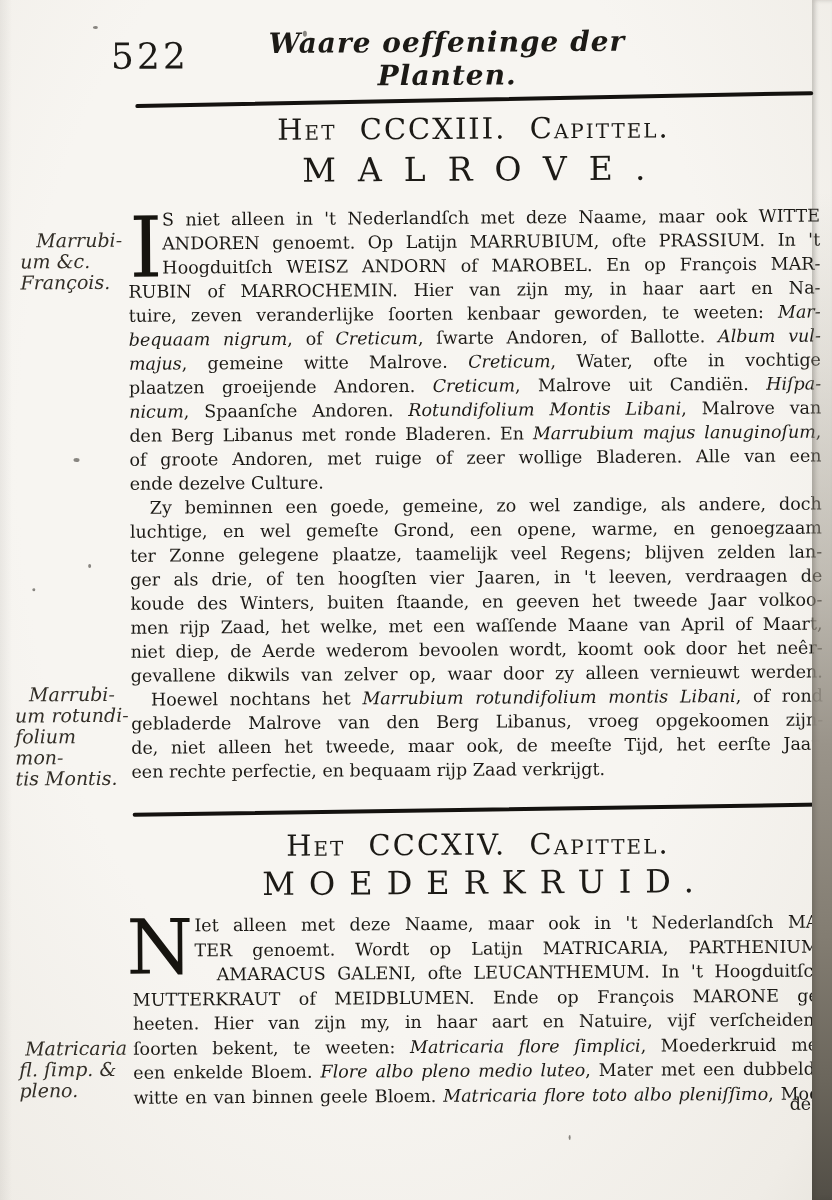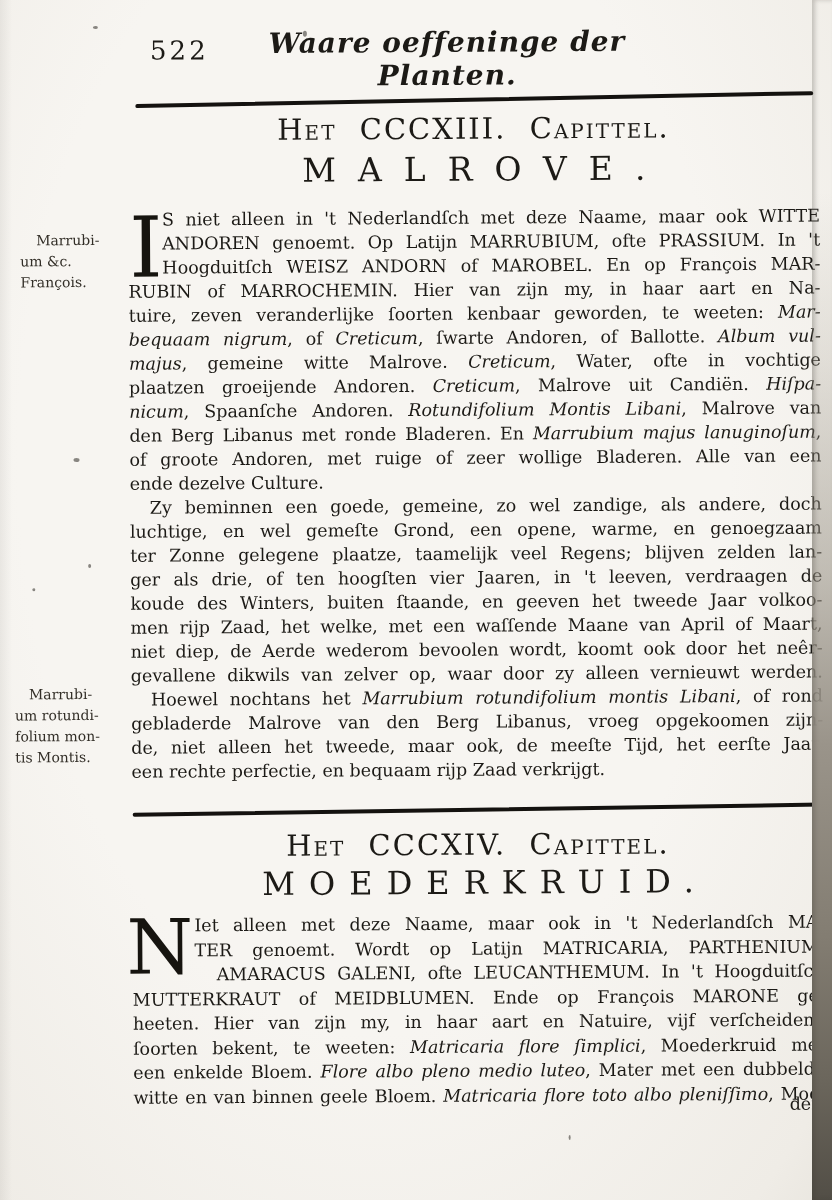--- a/index.html
+++ b/index.html
@@ -3,21 +3,21 @@
 <meta charset="utf-8">
 <style>
   html,body{margin:0;padding:0;}
   .page{
     position:relative;width:832px;height:1200px;overflow:hidden;
     background:radial-gradient(ellipse at 45% 38%, #f7f5f1 55%, #efece6 92%, #e9e6df 100%);
     font-family:"DejaVu Serif","Liberation Serif",serif;
     color:#1c1a16;
   }
   .content{position:absolute;inset:0;transform:rotate(-0.35deg);transform-origin:50% 45%;}
-  .pagenum{position:absolute;left:114px;top:34px;font-size:26px;letter-spacing:3px;margin-left:39px;}
+  .pagenum{position:absolute;left:114px;top:34px;font-size:36px;letter-spacing:3px;}
   .runtitle{
     position:absolute;left:200px;top:26px;width:500px;text-align:center;
     font-size:28px;font-style:italic;font-weight:bold;letter-spacing:1px;
   }
   .rule{position:absolute;height:4px;background:#14120f;border-radius:2px;}
   .rule1{left:138px;top:98px;width:678px;transform:rotate(-0.75deg);}
   .rule2{left:131px;top:808px;width:690px;transform:rotate(-0.5deg);}
   .chapheading{
     position:absolute;left:130px;width:692px;text-align:center;
     font-variant:small-caps;font-size:29px;letter-spacing:2px;word-spacing:12px;
@@ -34,21 +34,21 @@
   .p1{top:206px;}
   .p2{top:494px;}
   .p3{top:686px;}
   .p4{top:912px;line-height:24.5px;}
   .line{text-align:justify;text-align-last:justify;white-space:normal;}
   .line.nojust{text-align-last:left;}
   .dropcap{position:absolute;font-weight:500;color:#16140f;}
   .dc1{left:131px;top:204px;font-size:84px;line-height:84px;}
   .dc2{left:124px;top:908px;font-size:76px;line-height:76px;}
   .mnote{
-    position:absolute;font-size:14px;line-height:21px;color:#322e27;
+    position:absolute;font-style:italic;font-size:19px;line-height:21px;color:#322e27;
   }
   .mn1{left:22px;top:228px;width:106px;}
   .mn2{left:14px;top:682px;width:114px;}
   .mn3{left:16px;top:1036px;width:114px;}
   .mline{text-align:left;}
   .catchword{position:absolute;left:130px;width:692px;top:1096px;text-align:right;font-size:17.5px;padding-right:18px;}
   .edgeband{
     position:absolute;right:0;top:0;width:20px;height:1200px;
     background:linear-gradient(to bottom,
       rgba(120,115,105,0) 0%, rgba(120,115,105,0) 16%,
@@ -111,20 +111,25 @@
         <div class="mline" style="padding-left: 16px;">Marrubi-</div>
         <div class="mline">um &amp;c.</div>
         <div class="mline">François.</div>
       </div>
     <div class="mnote mn2">
         <div class="mline" style="padding-left: 14px;">Marrubi-</div>
         <div class="mline">um rotundi-</div>
         <div class="mline">folium mon-</div>
         <div class="mline">tis Montis.</div>
       </div>
+    <div class="mnote mn3">
+        <div class="mline" style="padding-left: 6px;">Matricaria</div>
+        <div class="mline">fl. ſimp. &amp;</div>
+        <div class="mline">pleno.</div>
+      </div>
 
     <div class="rule rule2"></div>
 
     <div class="chapheading t3">Het CCCXIV. Capittel.</div>
     <div class="chaptitle t4">MOEDERKRUID.</div>
 
     <div class="dropcap dc2">N</div>
     <div class="para p4">
         <div class="line" style="padding-left: 62px;">Iet alleen met deze Naame, maar ook in 't Nederlandſch MA-</div>
         <div class="line" style="padding-left: 62px;">TER genoemt. Wordt op Latijn MATRICARIA, PARTHENIUM,</div>

